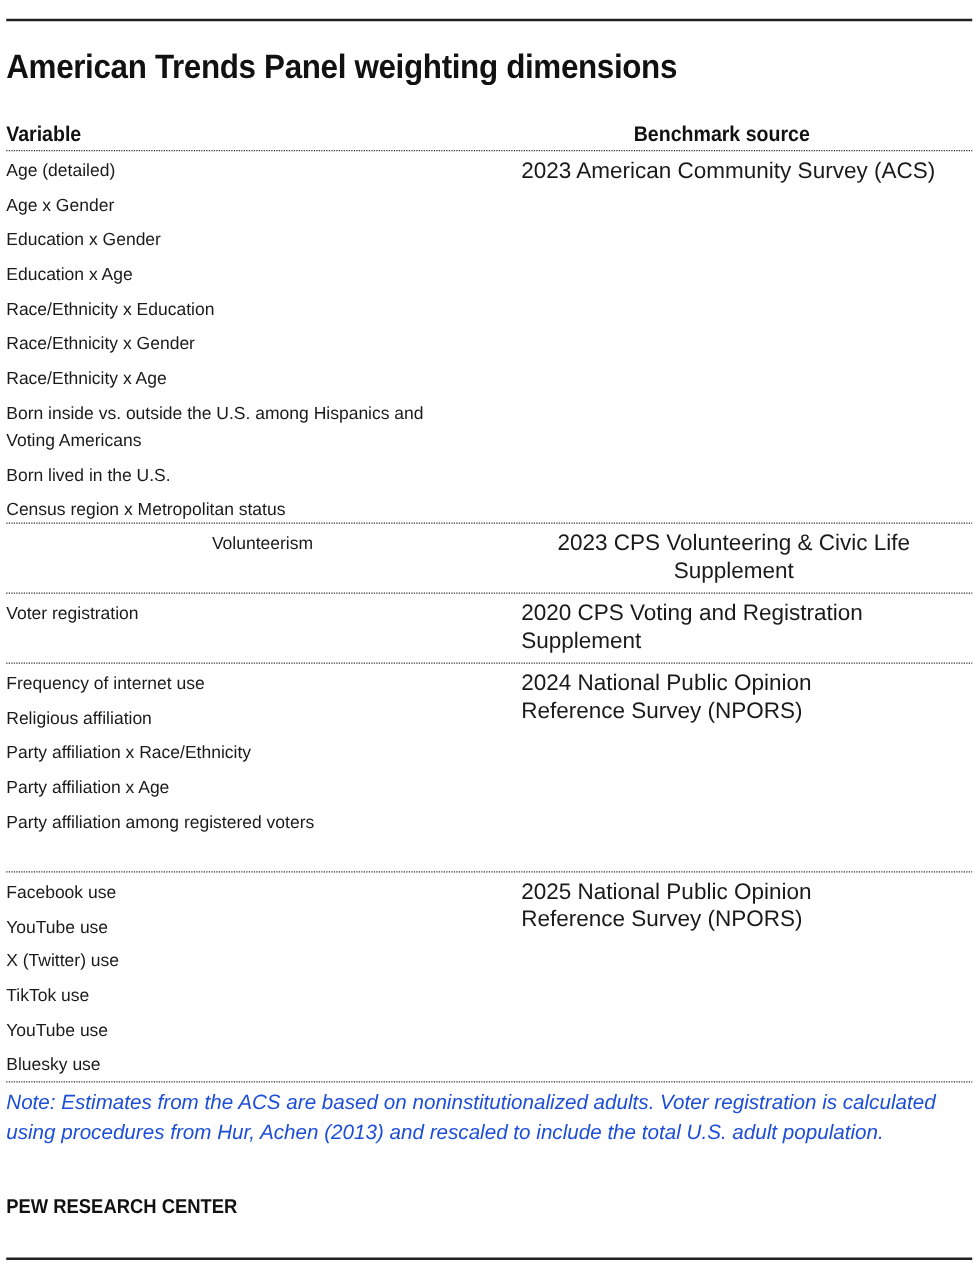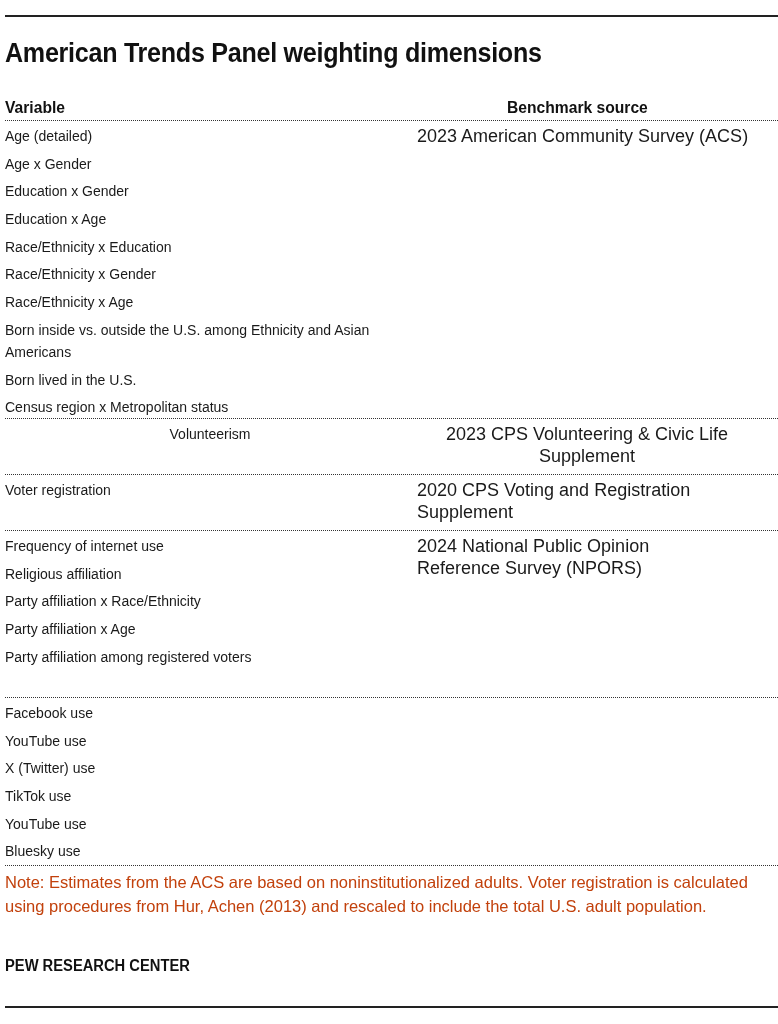--- a/index.html
+++ b/index.html
@@ -50,22 +50,23 @@
       font-size: 14px; line-height: 22px; color: #1a1a1a;
       margin-bottom: 5.7px;
     }
     .var-item.wrap { margin-bottom: 5.7px; }
     .group .src {
       position: absolute; left: 412px; top: 4px; width: 350px;
       font-size: 18px; line-height: 22px; color: #1a1a1a;
     }
     .note {
       position: absolute; left: 5px; top: 871px; width: 768px;
-      font-size: 16.5px; line-height: 23.5px; color: #c2410c;
+      font-size: 16.5px; line-height: 23.5px; color: #1d4ed8;
       margin: 0;
+      font-style: italic;
     }
     .source-label {
       position: absolute; left: 5px; top: 957px;
       font-size: 16px; font-weight: bold; color: #111;
       transform: scaleX(0.92); transform-origin: left top;
     }
   </style>
 </head>
 <body>
 
@@ -81,21 +82,21 @@
 
   <div class="group" style="height:297px;">
     <div class="vars">
       <div class="var-item">Age (detailed)</div>
       <div class="var-item">Age x Gender</div>
       <div class="var-item">Education x Gender</div>
       <div class="var-item">Education x Age</div>
       <div class="var-item">Race/Ethnicity x Education</div>
       <div class="var-item">Race/Ethnicity x Gender</div>
       <div class="var-item">Race/Ethnicity x Age</div>
-      <div class="var-item wrap" style="width:370px;">Born inside vs. outside the U.S. among Ethnicity and Asian Americans</div>
+      <div class="var-item wrap" style="width:370px;">Born inside vs. outside the U.S. among Hispanics and Voting Americans</div>
       <div class="var-item">Born lived in the U.S.</div>
       <div class="var-item">Census region x Metropolitan status</div>
     </div>
     <div class="src" style="width:335px;">2023 American Community Survey (ACS)</div>
   </div>
 
   <div class="group" style="height:55px;text-align:center;">
     <div class="vars">
       <div class="var-item">Volunteerism</div>
     </div>
@@ -122,20 +123,21 @@
 
   <div class="group" style="height:167px;">
     <div class="vars">
       <div class="var-item">Facebook use</div>
       <div class="var-item">YouTube use</div>
       <div class="var-item">X (Twitter) use</div>
       <div class="var-item">TikTok use</div>
       <div class="var-item">YouTube use</div>
       <div class="var-item">Bluesky use</div>
     </div>
+    <div class="src" style="width:300px;">2025 National Public Opinion Reference Survey (NPORS)</div>
   </div>
 </div>
 
 <p class="note">Note: Estimates from the ACS are based on noninstitutionalized adults. Voter registration is calculated using procedures from Hur, Achen (2013) and rescaled to include the total U.S. adult population.</p>
 
 <div class="source-label">PEW RESEARCH CENTER</div>
 
 <div class="rule-bottom"></div>
 
 </body></html>

